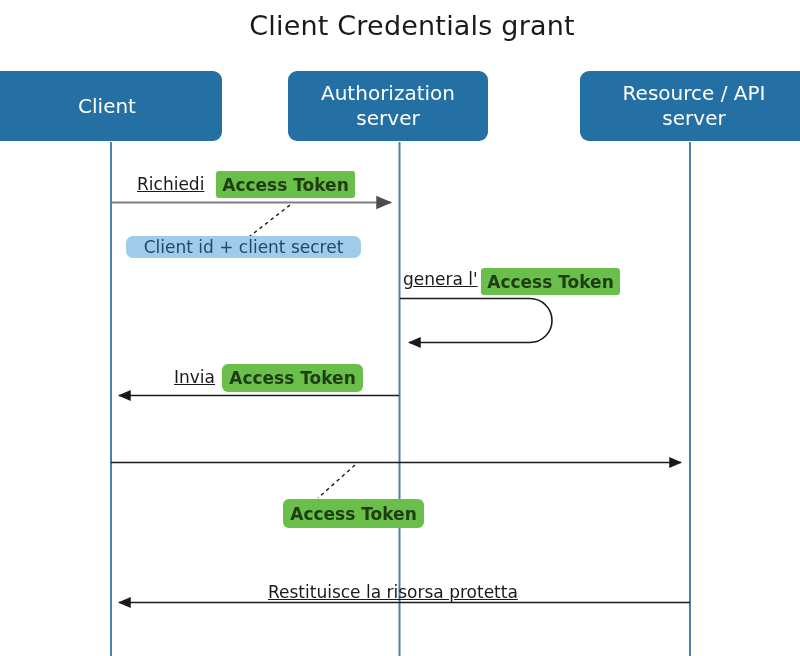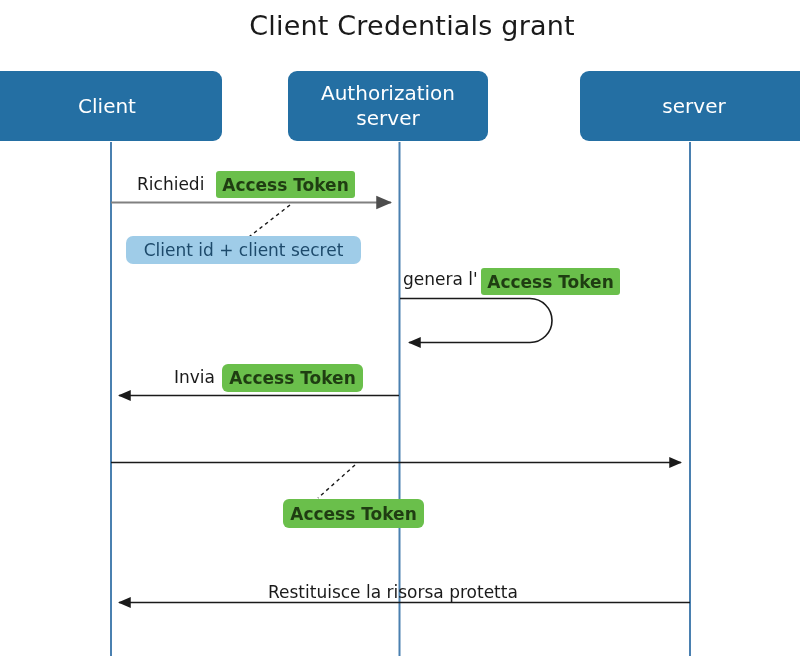--- a/index.html
+++ b/index.html
@@ -58,20 +58,21 @@
     box-sizing: border-box;
     padding: 4px 8px;
   }
 
   .msg-label {
     position: absolute;
     font-size: 17px;
     color: #1a1a1a;
     white-space: nowrap;
     line-height: 22px;
+    text-decoration: underline;
   }
   .msg-label.two-line { line-height: 23px; }
 
   .token-badge {
     position: absolute;
     background: #6ABF4B;
     border-radius: 6px;
     color: #1f3d12;
     font-size: 17px;
     display: flex;
@@ -139,28 +140,29 @@
     <div class="participant-box" style="left:-8px; top:71px; width:230px; height:70px;">
       <span>Client</span>
     </div>
 
     <div class="participant-box" style="left:288px; top:71px; width:200px; height:70px; flex-direction:column;">
       <span>Authorization</span>
       <span>server</span>
     </div>
 
     <div class="participant-box" style="left:580px; top:71px; width:228px; height:70px; flex-direction:column;">
+      <span>Resource / API</span>
       <span>server</span>
     </div>
 
     <div class="msg-label" style="left:137px; top:173px;">Richiedi</div>
 
     <div class="token-badge sharp" style="left:216px; top:171px; width:139px; height:27px;">Access Token</div>
 
-    <div class="note-box" style="left:126px; top:236px; width:235px; height:28px;">Client id + client secret</div>
+    <div class="note-box" style="left:126px; top:236px; width:235px; height:22px;">Client id + client secret</div>
 
 
     <div class="msg-label two-line" style="left:403px; top:268px;">genera l'</div>
 
     <div class="token-badge sharp" style="left:481px; top:268px; width:139px; height:27px;">Access Token</div>
 
     <div class="msg-label" style="left:174px; top:366px;">Invia</div>
 
     <div class="token-badge" style="left:222px; top:364px; width:141px; height:28px;">Access Token</div>
 

